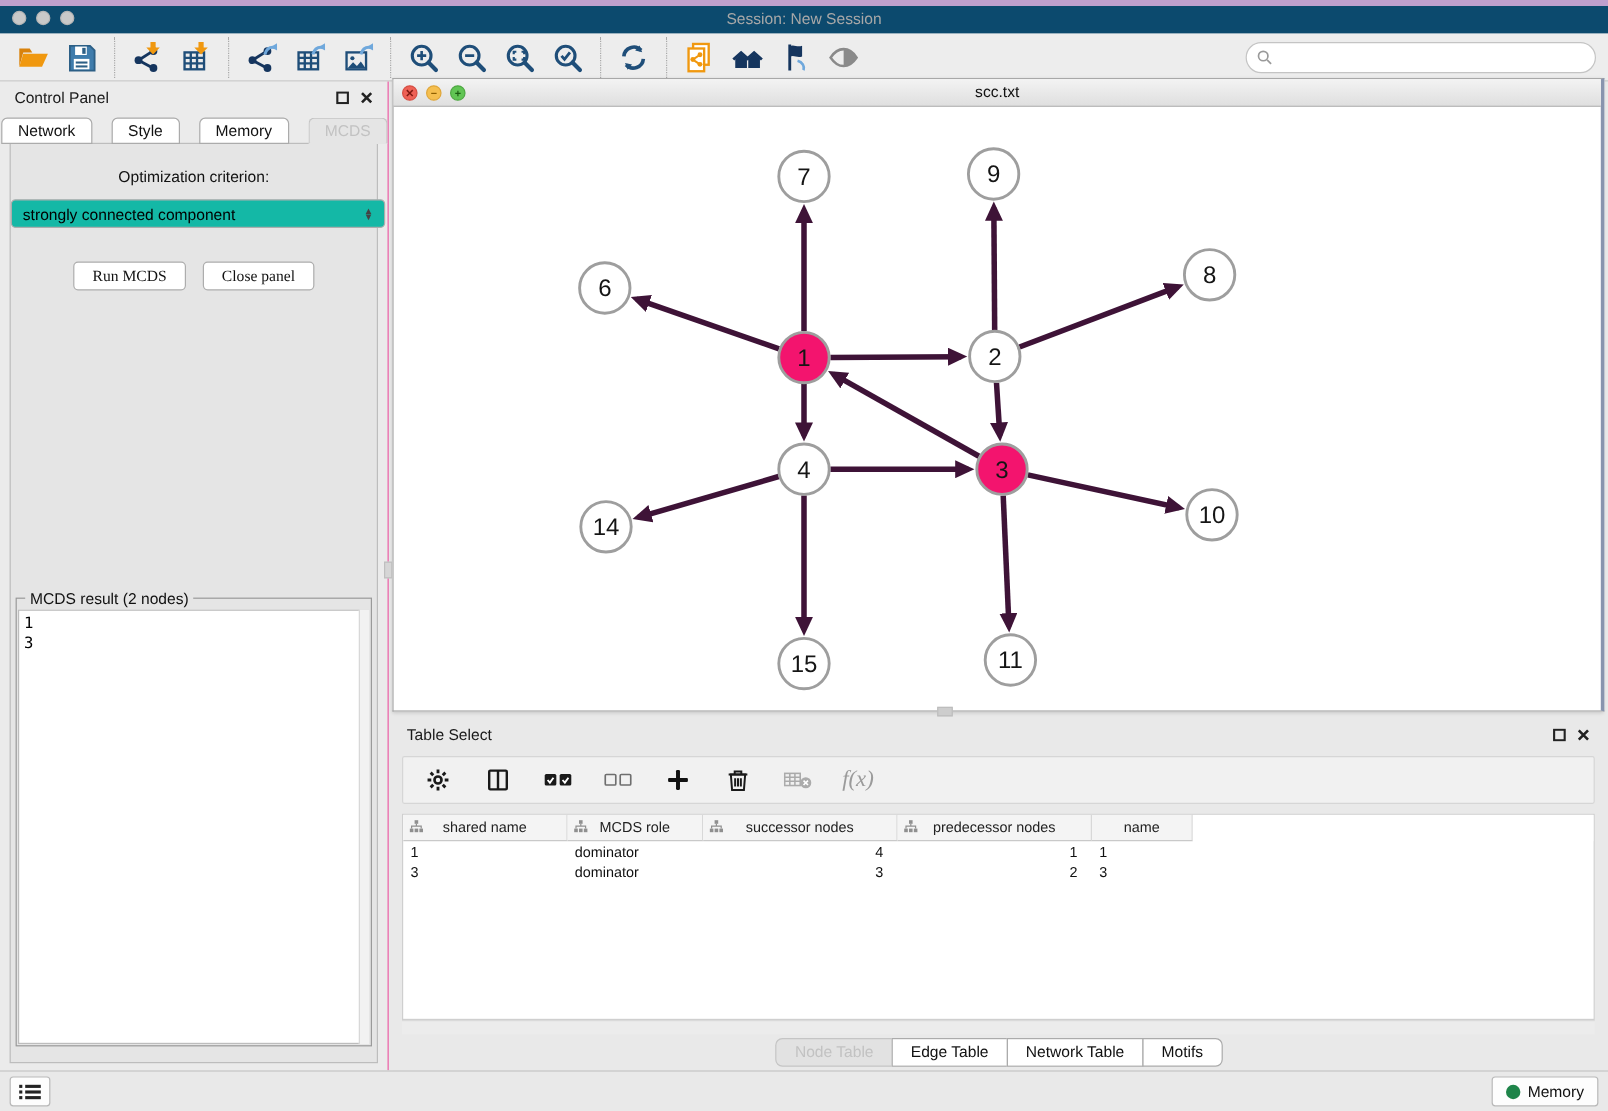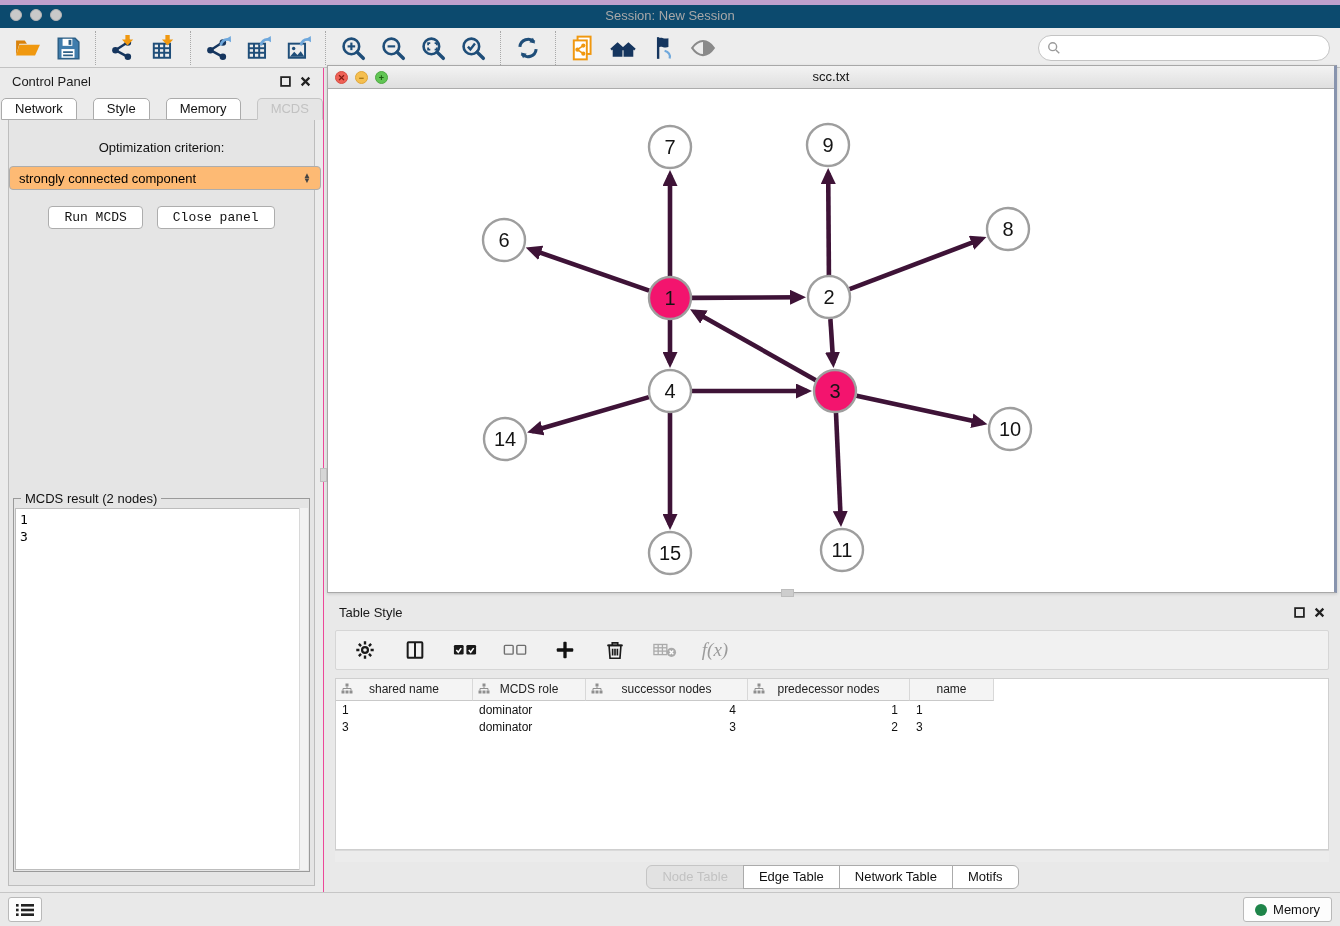--- a/index.html
+++ b/index.html
@@ -28,24 +28,24 @@
   
   .control-panel { width:324px; background:#EBEBEB; border-right:1px solid #ec4899; display:flex; flex-direction:column; position:relative; }
   .panel-header { height:26px; display:flex; align-items:center; padding:0 12px; font-size:13px; color:#1A1A1A; }
   .panel-header .ph-icons { margin-left:auto; display:flex; gap:9px; align-items:center; }
   .ph-ic { width:11px; height:11px; display:block; }
   .cp-tabs { display:flex; justify-content:center; margin-top:4px; position:relative; z-index:2;gap:17px; }
   .tab { border:1px solid #ABABAB; background:#fff; color:#111; font-size:13px; padding:2px 13px 3px; border-radius:5px 5px 0 0; margin-right:-1px; }
   .tab.active { background:#E5E5E5; color:#C2C2C2; border-color:#C5C5C5; border-bottom-color:#E5E5E5; }
   .cp-body { flex:1; margin:-1px 8px 6px; border:1px solid #BDBDBD; background:#E5E5E5; display:flex; flex-direction:column; padding-top:20px; }
   .opt-label { text-align:center; font-size:13px; color:#111; }
-  .selectbox { width:312px; height:24px; margin:11px auto 4px; background:#fdba74; border:1px solid #ADADAD; border-radius:4px; display:flex; align-items:center; padding:0 9px; font-size:13px; }
+  .selectbox { width:312px; height:24px; margin:11px auto 16px; background:#14b8a6; border:1px solid #ADADAD; border-radius:4px; display:flex; align-items:center; padding:0 9px; font-size:13px; }
   .selectbox .stepper { margin-left:auto; display:flex; flex-direction:column; line-height:5px; font-size:8px; color:#444; }
   .btn-row { display:flex; justify-content:center; gap:14px; margin-top:12px; }
-  .btn { background:#fff; border:1px solid #ADADAD; border-radius:4px; font-size:13px; padding:3px 15px; color:#111; font-family:Liberation Mono, monospace; }
+  .btn { background:#fff; border:1px solid #ADADAD; border-radius:4px; font-size:13px; padding:3px 15px; color:#111; font-family:Liberation Serif, serif; }
   .groupbox { margin:auto 4px 13px; height:374px; border:1px solid #9A9A9A; position:relative; background:#E5E5E5; }
   .groupbox-label { position:absolute; top:-8px; left:7px; background:#E5E5E5; padding:0 4px; font-size:13px; color:#111; }
   .result-area { position:absolute; left:1px; right:1px; top:9px; bottom:1px; background:#fff; border:1px solid #BDBDBD; font-size:13px; line-height:17px; padding:2px 4px; white-space:pre; overflow:hidden; }
   .result-scroll { position:absolute; right:1px; top:9px; bottom:1px; width:9px; background:#F2F2F2; border-left:1px solid #D8D8D8; }
   .v-handle { position:absolute; right:-4px; top:400px; width:7px; height:14px; background:#D6D6D6; border:1px solid #BFBFBF; z-index:5; }
 
   
   .right-region { flex:1; position:relative; background:#E9E9E9; }
   .net-window { position:absolute; left:3px; right:3px; top:-3px; height:528px; background:#fff; border:1px solid #A8A8A8; border-right:3px solid #8894AE; box-shadow:0 1px 3px rgba(0,0,0,.15); }
   .net-titlebar { height:23px; background:linear-gradient(#F3F3F3,#DFDFDF); border-bottom:1px solid #ACACAC; position:relative; }
@@ -410,21 +410,21 @@
               <circle cx="514" cy="461" r="21" fill="#FFFFFF" stroke="#9E9E9E" stroke-width="2.4"></circle>
               <text x="514" y="468" text-anchor="middle" font-size="20" fill="#151515" font-family="Liberation Sans, sans-serif">11</text>
             </g>
           </svg></div>
     </div>
 
     <div class="h-handle"></div>
 
     <div class="table-panel">
       <div class="panel-header">
-        <span>Table Style</span>
+        <span>Table Select</span>
         <span class="ph-icons">
           <svg class="ph-ic" viewBox="0 0 10 10">
               <rect x="1" y="1" width="8" height="8" fill="none" stroke="#222" stroke-width="1.6"></rect>
             </svg>
           <svg class="ph-ic" viewBox="0 0 10 10">
               <path d="M1.5 1.5l7 7M8.5 1.5l-7 7" stroke="#222" stroke-width="2"></path>
             </svg>
         </span>
       </div>
       <div class="tp-toolbar" id="tp-toolbar">

